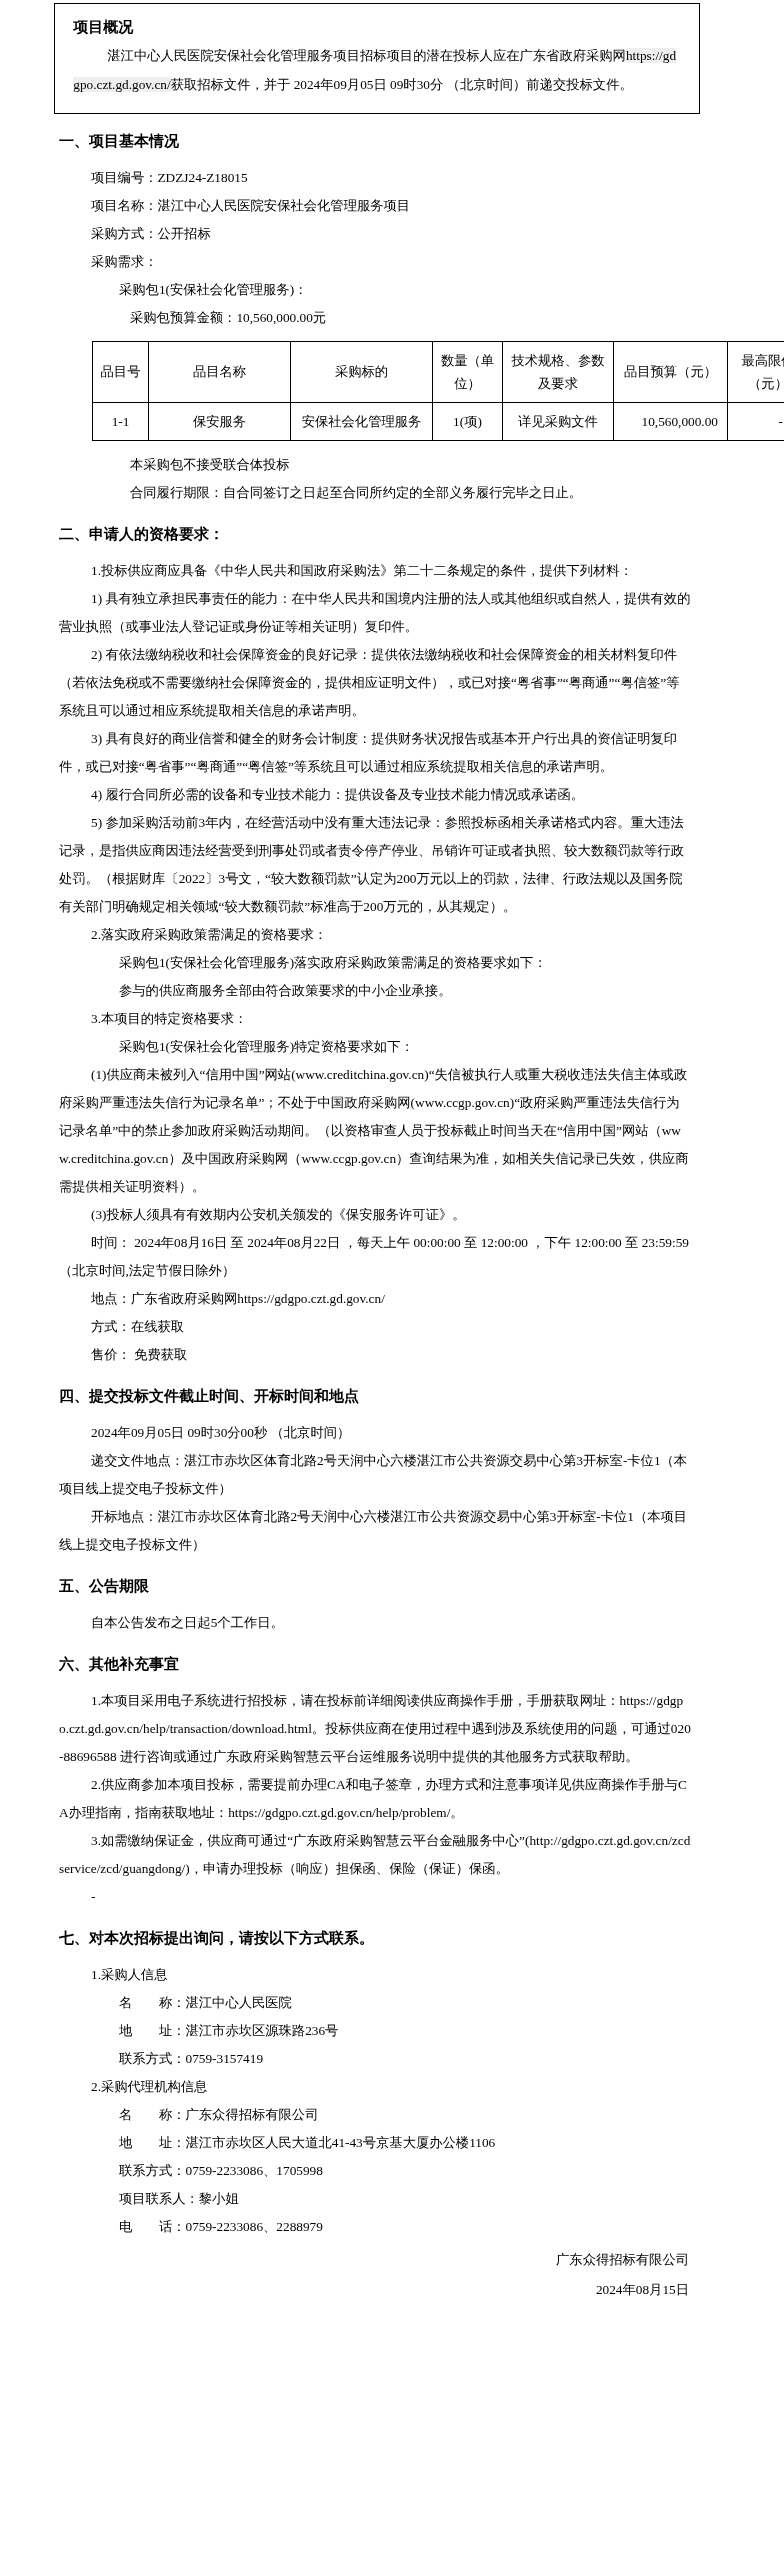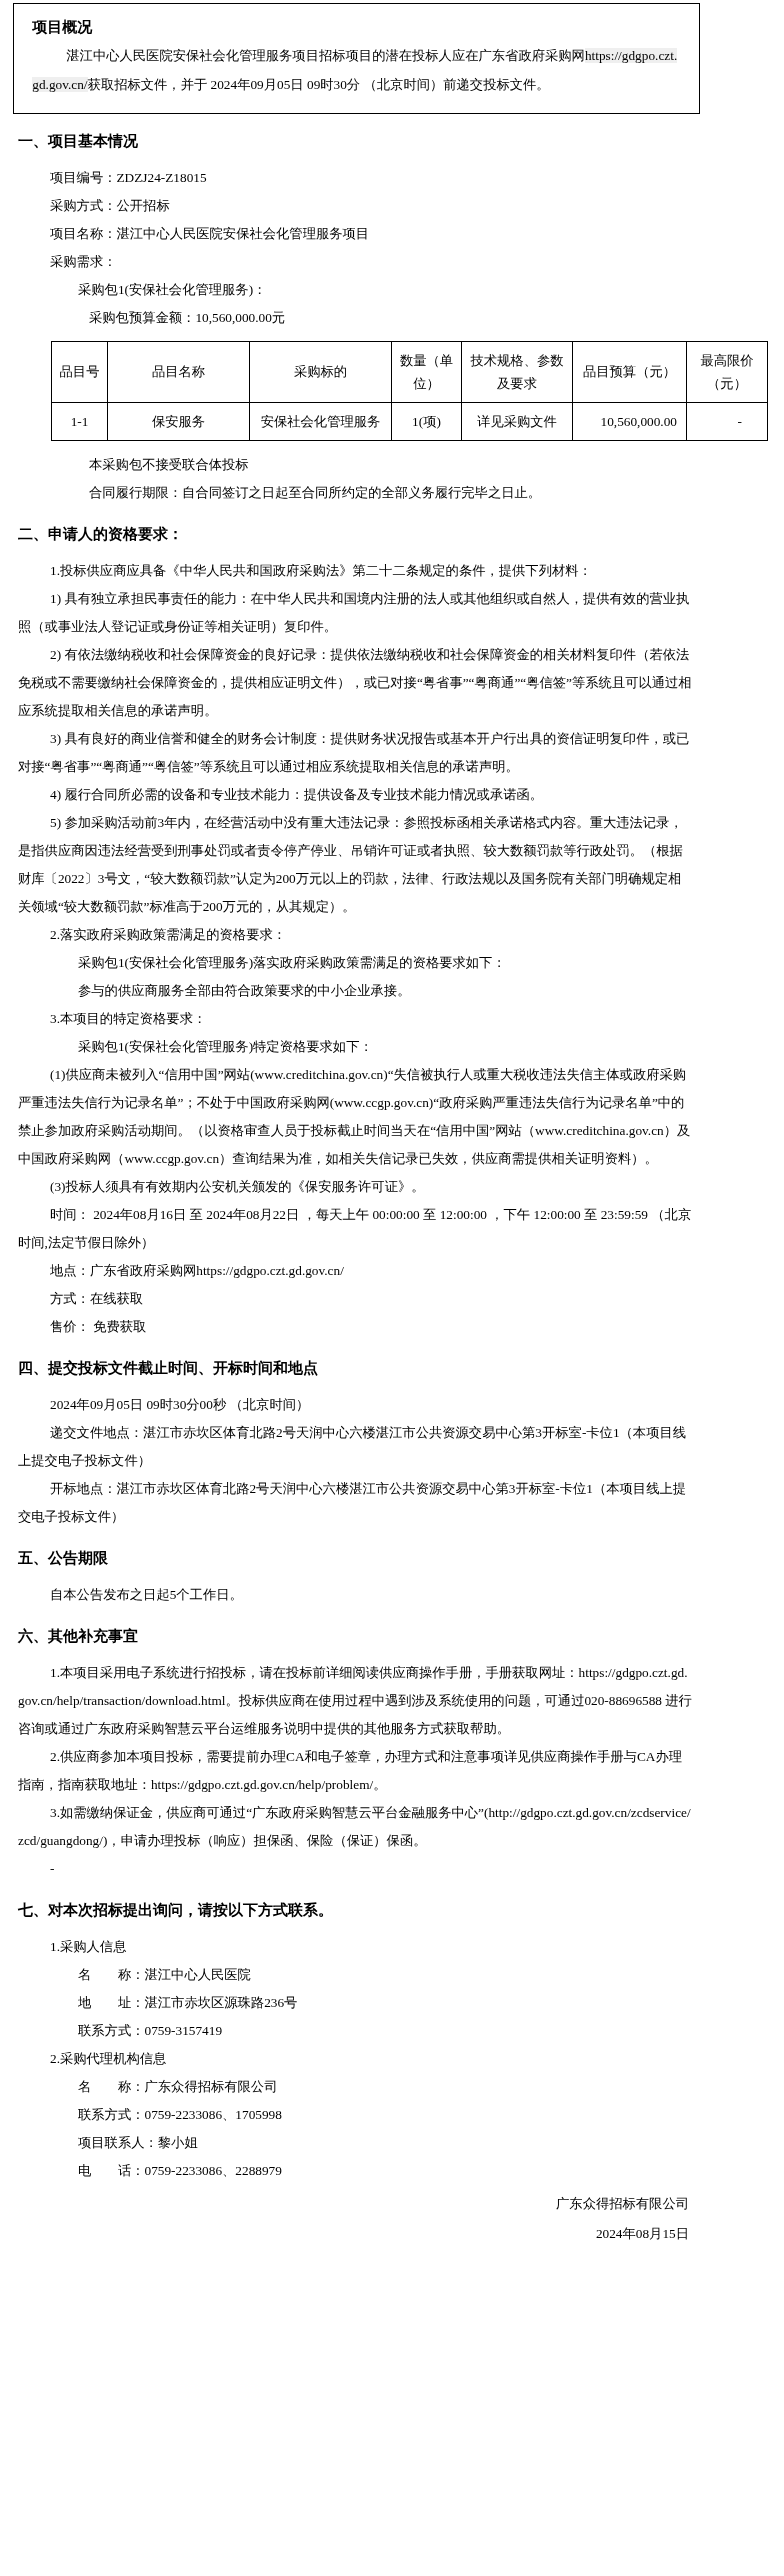--- a/index.html
+++ b/index.html
@@ -3,20 +3,21 @@
 <meta charset="utf-8">
 <style>
   html,body { margin:0; padding:0; background:#ffffff; }
   .doc {
     width:712px;
     box-sizing:border-box;
     font-family:"Liberation Serif","DejaVu Serif",serif;
     font-size:13.3px;
     color:#000000;
     background:#ffffff;
+    padding-left:41px;
   }
   .box {
     border:1.8px solid #000000;
     margin:2.7px 12.4px 0 13.3px;
     padding:9px 18px 14px 18px;
   }
   .box-title { font-size:15px; font-weight:bold; line-height:28px; }
   .box-text  { line-height:29px; text-indent:34px; word-break:break-all; }
   .url-hl    { background:#efefef;text-align:right; }
   .content   { padding:0 19.5px 0 18px; }
@@ -50,22 +51,22 @@
     <div class="box-title">项目概况</div>
     <div class="box-text">
       <span>湛江中心人民医院安保社会化管理服务项目招标项目的潜在投标人应在广东省政府采购网</span><span class="url-hl">https://gdgpo.czt.gd.gov.cn/</span><span>获取招标文件，并于 2024年09月05日 09时30分 （北京时间）前递交投标文件。</span>
     </div>
   </div>
 
   <div class="content">
 
     <div class="sec-heading">一、项目基本情况</div>
     <div class="ln">项目编号：ZDZJ24-Z18015</div>
+    <div class="ln">项目名称：湛江中心人民医院安保社会化管理服务项目</div>
     <div class="ln">采购方式：公开招标</div>
-    <div class="ln">项目名称：湛江中心人民医院安保社会化管理服务项目</div>
     <div class="ln">采购需求：</div>
     <div class="ln ln2">采购包1(安保社会化管理服务)：</div>
     <div class="ln ln3">采购包预算金额：10,560,000.00元</div>
 
     <table class="items-table">
       <colgroup>
         <col style="width:56px">
           <col style="width:142px">
           <col style="width:142px">
         <col style="width:70px">
@@ -134,20 +135,21 @@
 
     <div class="sec-heading">七、对本次招标提出询问，请按以下方式联系。</div>
 
     <div class="ln">1.采购人信息</div>
     <div class="ln ln2">名　　称：湛江中心人民医院</div>
     <div class="ln ln2">地　　址：湛江市赤坎区源珠路236号</div>
     <div class="ln ln2">联系方式：0759-3157419</div>
 
     <div class="ln">2.采购代理机构信息</div>
     <div class="ln ln2">名　　称：广东众得招标有限公司</div>
+    <div class="ln ln2">地　　址：湛江市赤坎区人民大道北41-43号京基大厦办公楼1106</div>
     <div class="ln ln2">联系方式：0759-2233086、1705998</div>
 
     <div class="ln ln2">项目联系人：黎小姐</div>
     <div class="ln ln2">电　　话：0759-2233086、2288979</div>
 
     <div class="footer-block">
       <div class="footer-line">广东众得招标有限公司</div>
       <div class="footer-line">2024年08月15日</div>
     </div>
 

